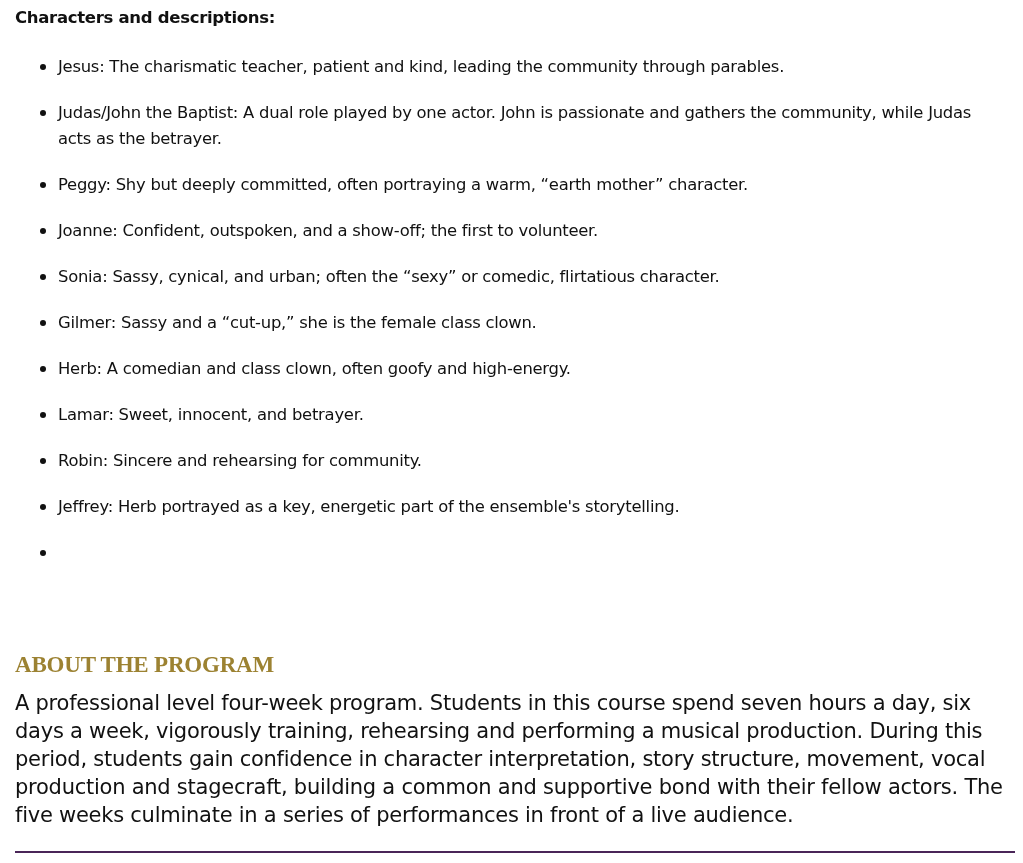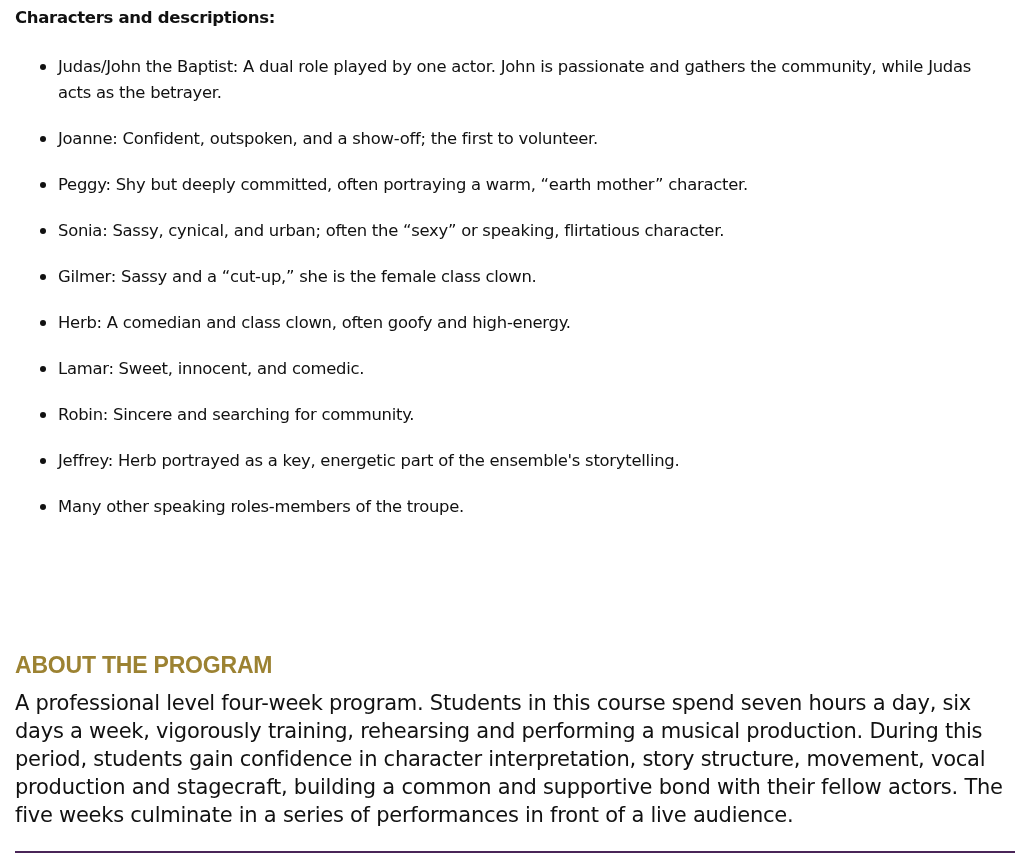--- a/index.html
+++ b/index.html
@@ -57,21 +57,21 @@
       width: 6px;
       height: 6px;
       border-radius: 50%;
       background: #111111;
     }
     .program-heading {
       position: absolute;
       left: 15px;
       top: 650px;
       margin: 0;
-      font-family: Liberation Sans, sans-serif;
+      font-family: Liberation Serif, serif;
       font-size: 23px;
       font-weight: bold;
       color: #9c8232;
       letter-spacing: -0.2px;
       line-height: 30px;
     }
     .program-text {
       position: absolute;
       left: 15px;
       top: 689px;
@@ -94,57 +94,60 @@
 </head>
 <body>
 
 <div class="page">
 
   <h3 class="chars-title">Characters and descriptions:</h3>
 
   <ul class="char-list">
     <li class="char-item">
       <span class="bullet"></span>
+      <span>Jesus: The charismatic teacher, patient and kind, leading the community through parables.</span>
+    </li>
+    <li class="char-item">
+      <span class="bullet"></span>
       <span>Judas/John the Baptist: A dual role played by one actor. John is passionate and gathers the community, while Judas acts as the betrayer.</span>
+    </li>
+    <li class="char-item">
+      <span class="bullet"></span>
+      <span>Peggy: Shy but deeply committed, often portraying a warm, “earth mother” character.</span>
     </li>
     <li class="char-item">
       <span class="bullet"></span>
       <span>Joanne: Confident, outspoken, and a show-off; the first to volunteer.</span>
     </li>
     <li class="char-item">
       <span class="bullet"></span>
-      <span>Peggy: Shy but deeply committed, often portraying a warm, “earth mother” character.</span>
-    </li>
-    <li class="char-item">
-      <span class="bullet"></span>
-      <span>Sonia: Sassy, cynical, and urban; often the “sexy” or speaking, flirtatious character.</span>
+      <span>Sonia: Sassy, cynical, and urban; often the “sexy” or comedic, flirtatious character.</span>
     </li>
     <li class="char-item">
       <span class="bullet"></span>
       <span>Gilmer: Sassy and a “cut-up,” she is the female class clown.</span>
     </li>
     <li class="char-item">
       <span class="bullet"></span>
       <span>Herb: A comedian and class clown, often goofy and high-energy.</span>
     </li>
     <li class="char-item">
       <span class="bullet"></span>
-      <span>Lamar: Sweet, innocent, and comedic.</span>
+      <span>Lamar: Sweet, innocent, and betrayer.</span>
     </li>
     <li class="char-item">
       <span class="bullet"></span>
-      <span>Robin: Sincere and searching for community.</span>
+      <span>Robin: Sincere and rehearsing for community.</span>
     </li>
     <li class="char-item">
       <span class="bullet"></span>
       <span>Jeffrey: Herb portrayed as a key, energetic part of the ensemble's storytelling.</span>
     </li>
     <li class="char-item">
       <span class="bullet"></span>
-      <span>Many other speaking roles-members of the troupe.</span>
     </li>
   </ul>
 
   <h2 class="program-heading">ABOUT THE PROGRAM</h2>
 
   <p class="program-text">A professional level four-week program. Students in this course spend seven hours a day, six days a week, vigorously training, rehearsing and performing a musical production. During this period, students gain confidence in character interpretation, story structure, movement, vocal production and stagecraft, building a common and supportive bond with their fellow actors. The five weeks culminate in a series of performances in front of a live audience.</p>
 
   <div class="divider"></div>
 
 </div>

